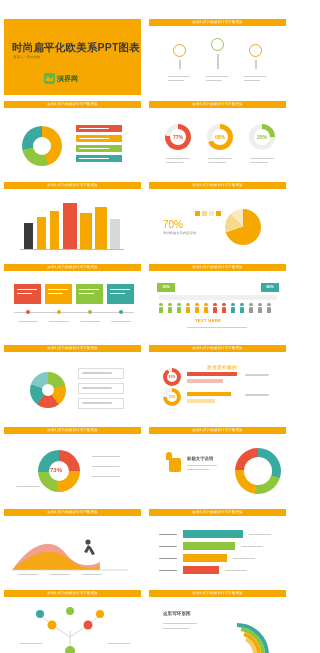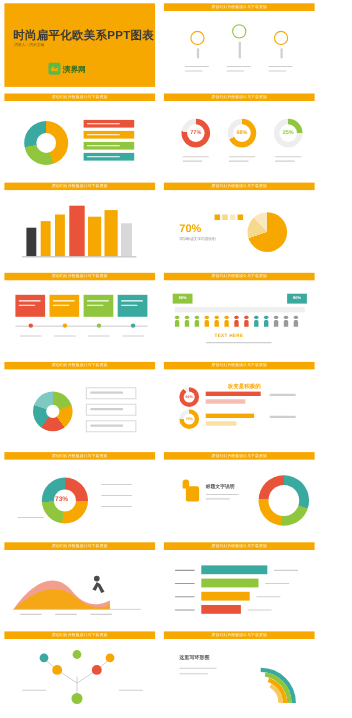--- a/index.html
+++ b/index.html
@@ -8,20 +8,21 @@
     background: #ffffff;
     font-family: "Liberation Sans", sans-serif;
     overflow: hidden;
   }
   .deck {
     width: 290px; height: 469px;
     display: grid;
     grid-template-columns: 145px 145px;
     grid-auto-rows: 81.6px;
     background: #ffffff;
+    margin-top: 16px;
   }
   .slide {
     position: relative;
     width: 145px; height: 81.6px;
     background: #ffffff;
     overflow: hidden;
     border: 0.5px solid #ffffff;
   }
   .slide-inner {
     position: absolute;
@@ -109,21 +110,21 @@
 
   
   .person { position: absolute; width: 3.6px; }
   .person .head { width: 3.6px; height: 3.6px; border-radius: 50%; }
   .person .body2 { width: 3.6px; height: 6px; border-radius: 1.4px 1.4px 0 0; margin-top: 0.5px; }
 
   
   .lbl { position: absolute; background: #cfcfcf; height: 1.2px; border-radius: 1px; }
   .lbl.dark { background: #9a9a9a; }
 
-  .ttl { position: absolute; font-weight: bold; color: #555; }
+  .ttl { position: absolute; font-weight: normal; color: #555; }
 </style>
 </head>
 <body>
 
 <div class="deck">
 
   <div class="slide">
     <div class="slide-inner s1">
       <div class="title">时尚扁平化欧美系PPT图表</div>
       <div class="sub">演讲人：演示文稿</div>

